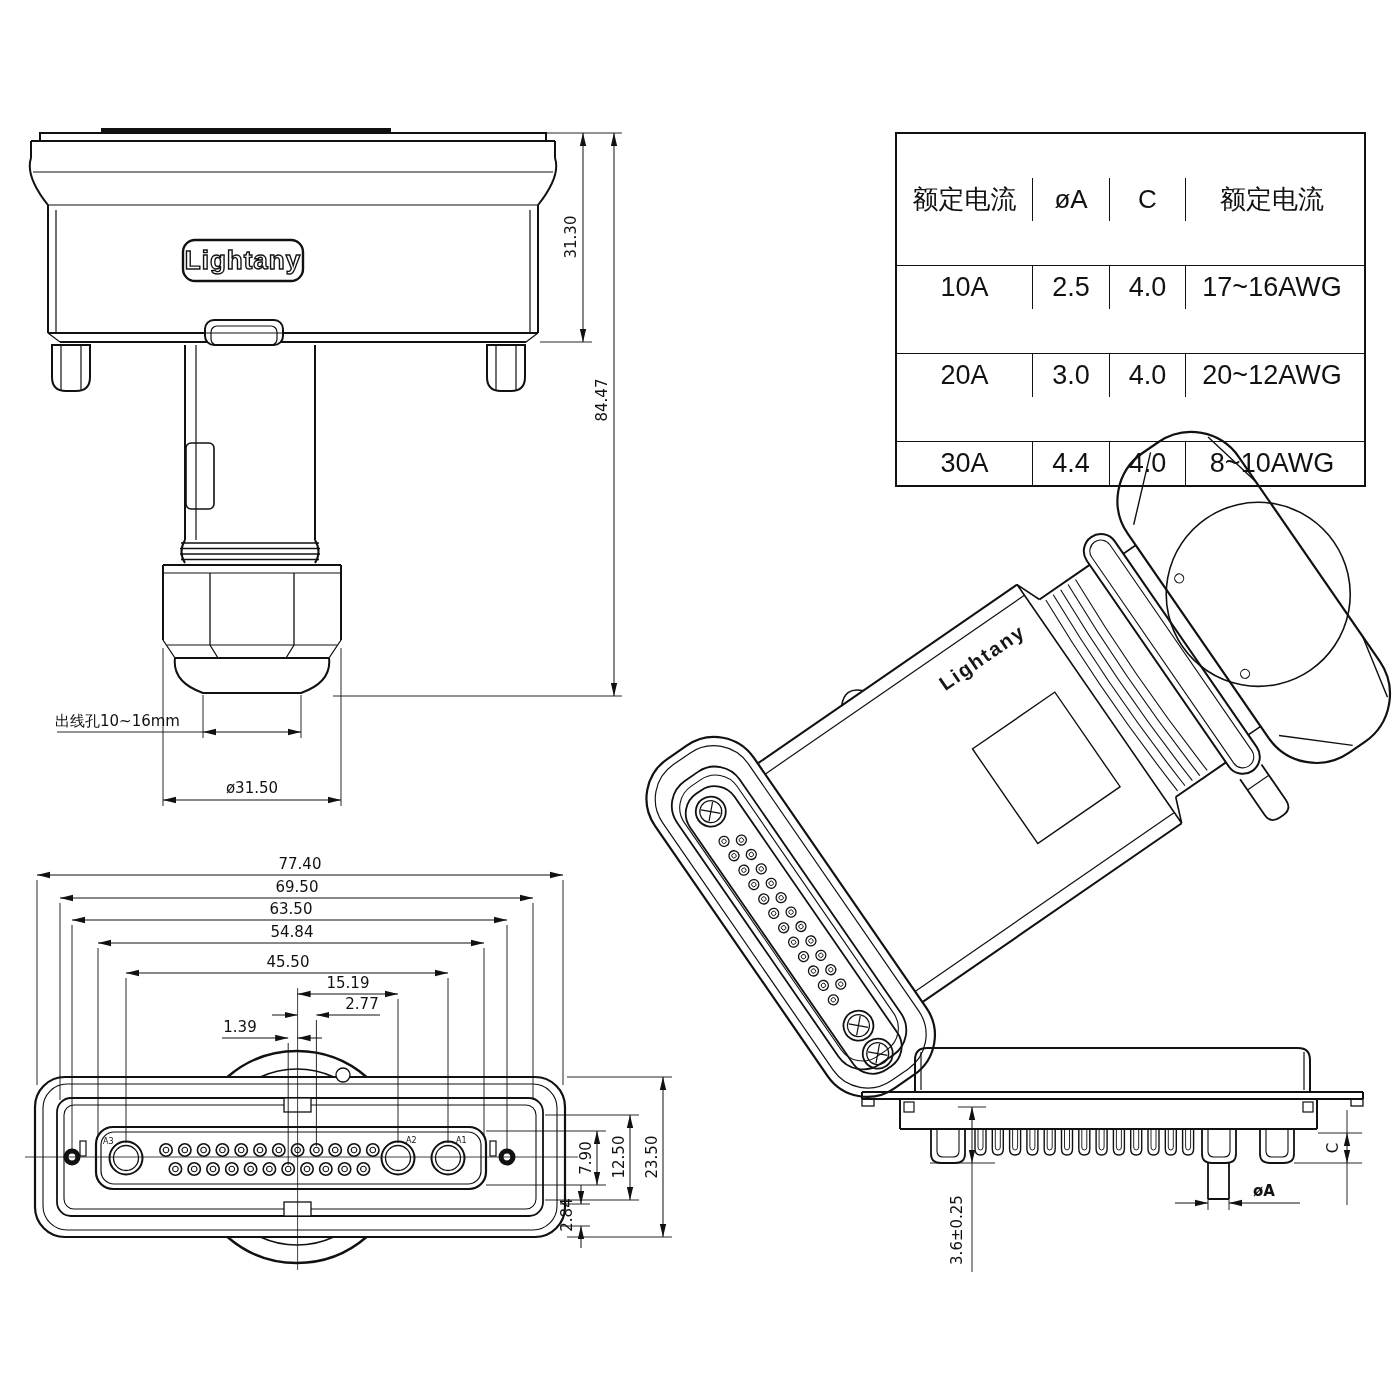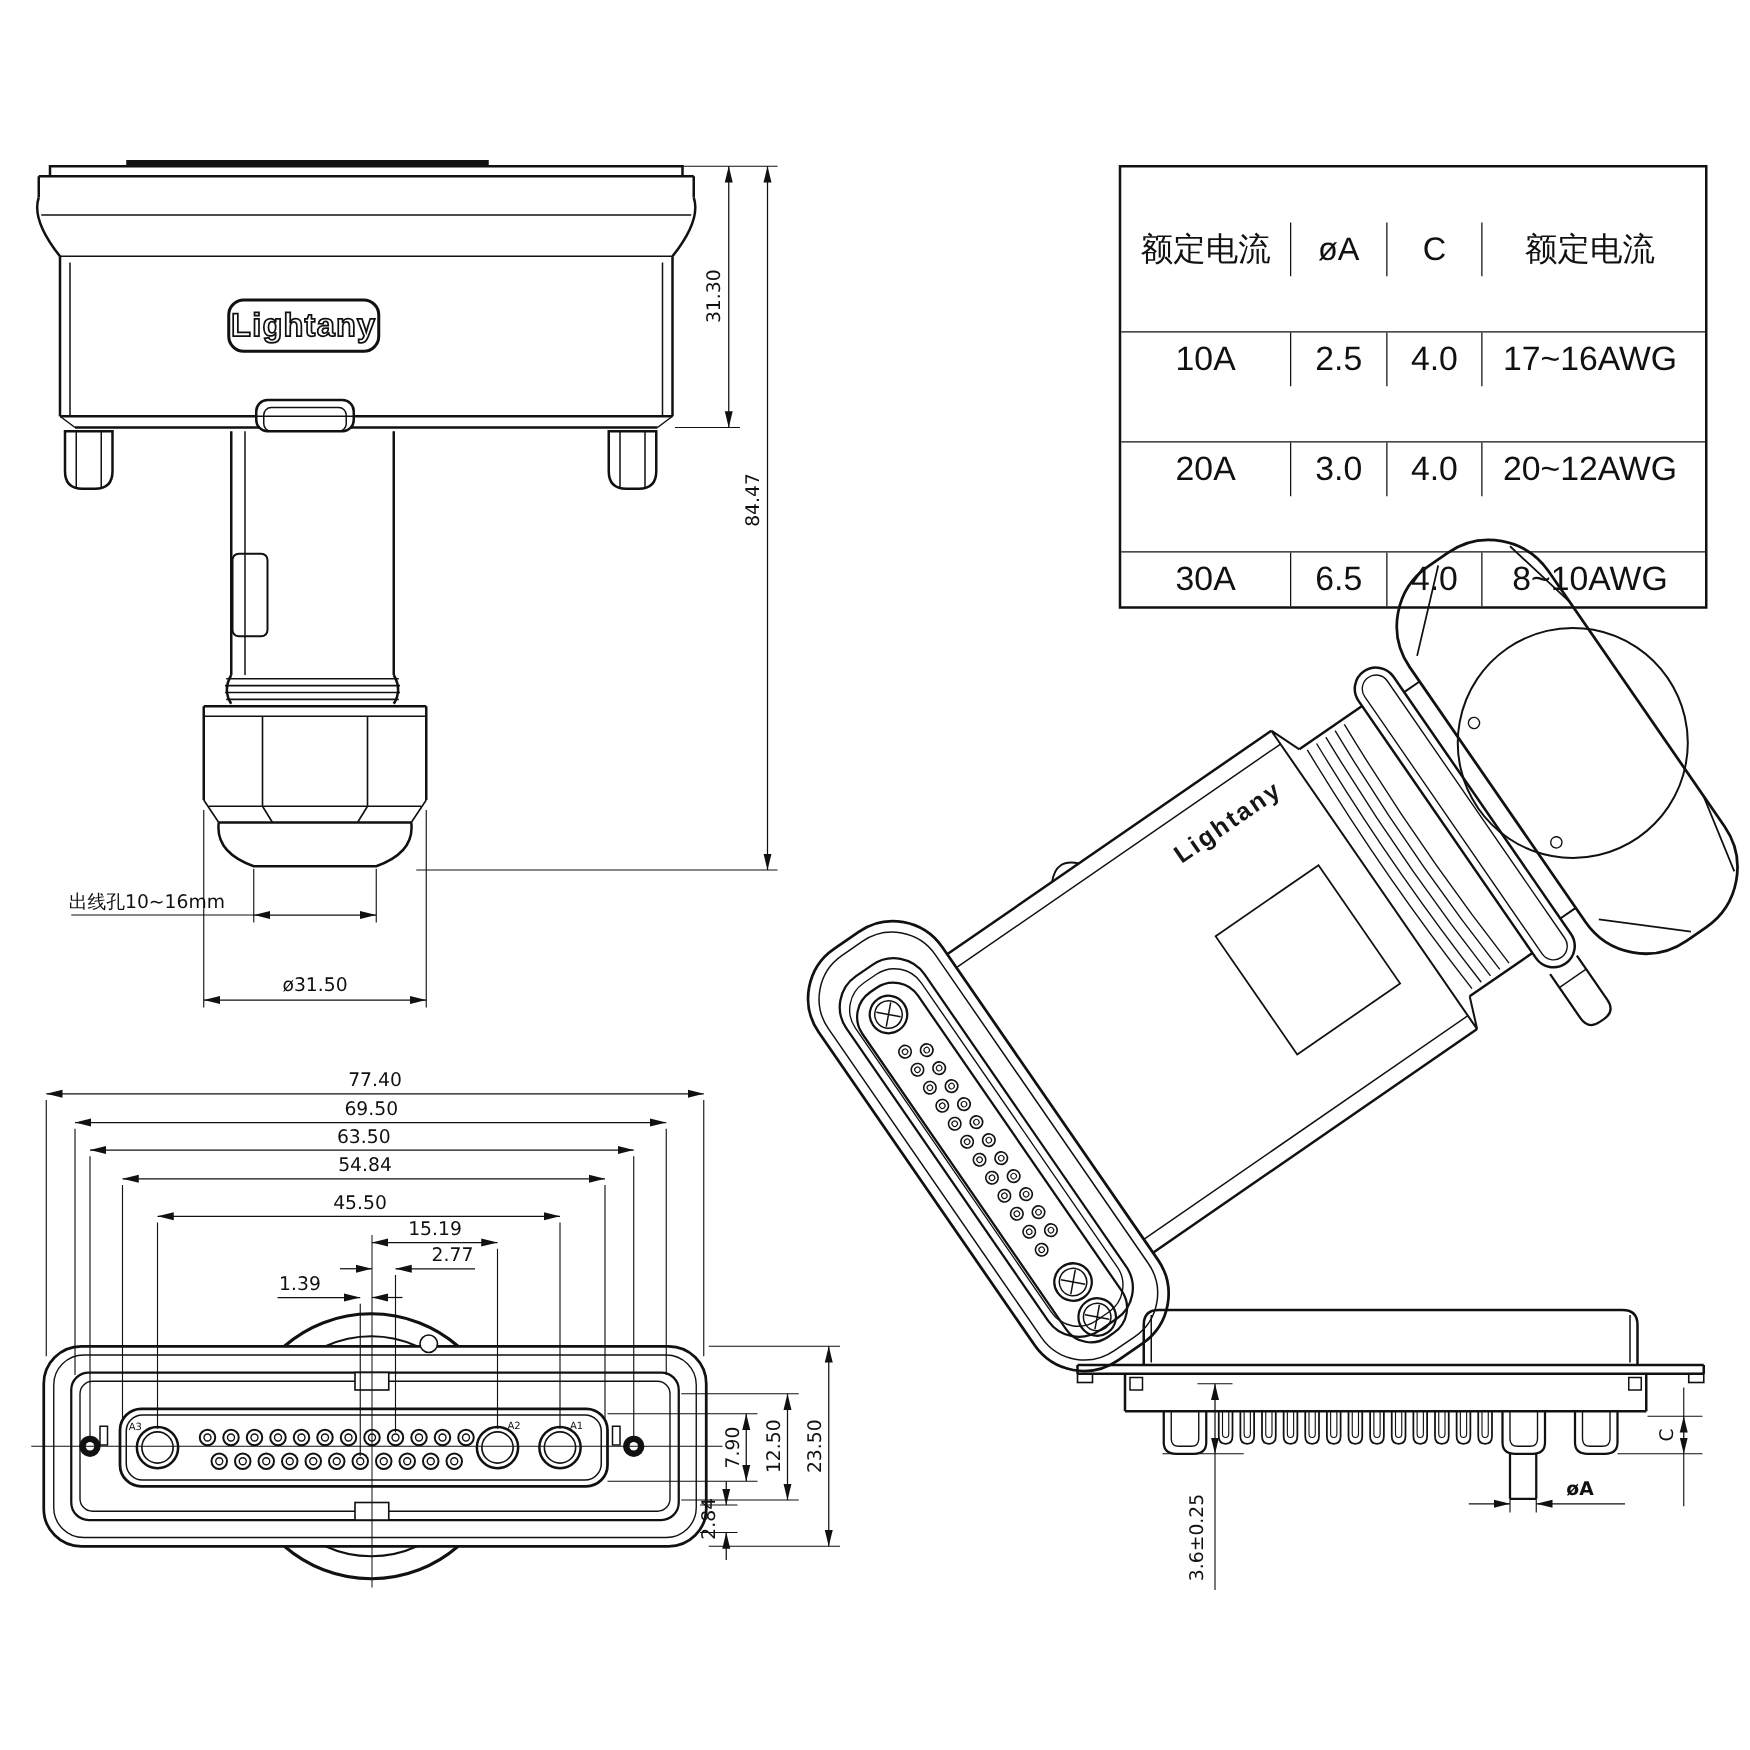--- a/index.html
+++ b/index.html
@@ -306,19 +306,19 @@
     <div class="cell">17~16AWG</div>
   </div>
   <div class="row">
     <div class="cell">20A</div>
     <div class="cell">3.0</div>
     <div class="cell">4.0</div>
     <div class="cell">20~12AWG</div>
   </div>
   <div class="row">
     <div class="cell">30A</div>
-    <div class="cell">6.5</div>
+    <div class="cell">4.4</div>
     <div class="cell">4.0</div>
     <div class="cell">8~10AWG</div>
   </div>
 </div>
 
 </div>
 
 </body></html>

